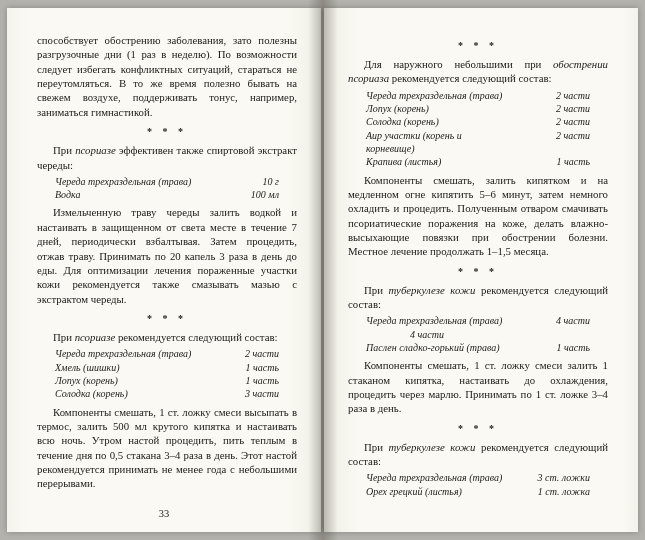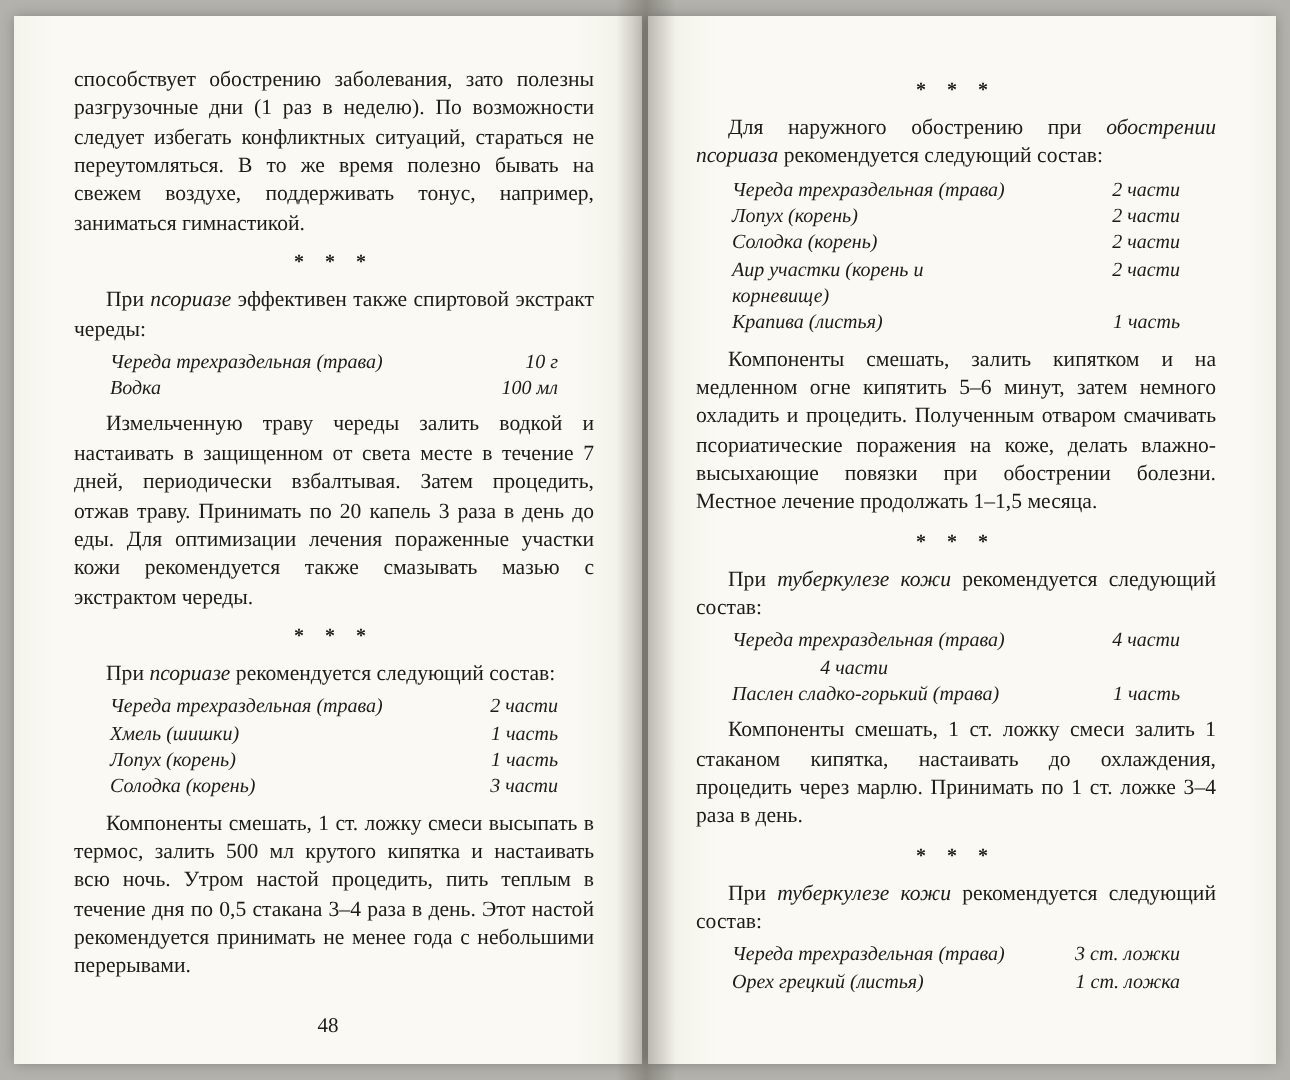--- a/index.html
+++ b/index.html
@@ -103,30 +103,30 @@
           <span class="r-amt">1 часть</span>
         </div>
         <div class="r-row">
           <span class="r-name">Солодка (корень)</span>
           <span class="r-amt">3 части</span>
         </div>
       </div>
 
       <p class="para">Компоненты смешать, 1 ст. ложку смеси высыпать в термос, залить 500 мл крутого кипятка и настаивать всю ночь. Утром настой процедить, пить теплым в течение дня по 0,5 стакана 3–4 раза в день. Этот настой рекомендуется принимать не менее года с небольшими перерывами.</p>
 
-      <div class="pagenum">48</div>
+      <div class="pagenum">33</div>
     </div>
   </div>
 
   <div class="page page-right">
     <div class="content">
 
       <div class="sep">* * *</div>
 
-      <p class="para"><span>Для наружного обострению при </span><i>обострении псориаза</i><span> рекомендуется следующий состав:</span></p>
+      <p class="para"><span>Для наружного небольшими при </span><i>обострении псориаза</i><span> рекомендуется следующий состав:</span></p>
 
       <div class="recipe">
         <div class="r-row">
           <span class="r-name">Череда трехраздельная (трава)</span>
           <span class="r-amt">2 части</span>
         </div>
         <div class="r-row">
           <span class="r-name">Лопух (корень)</span>
           <span class="r-amt">2 части</span>
         </div>

